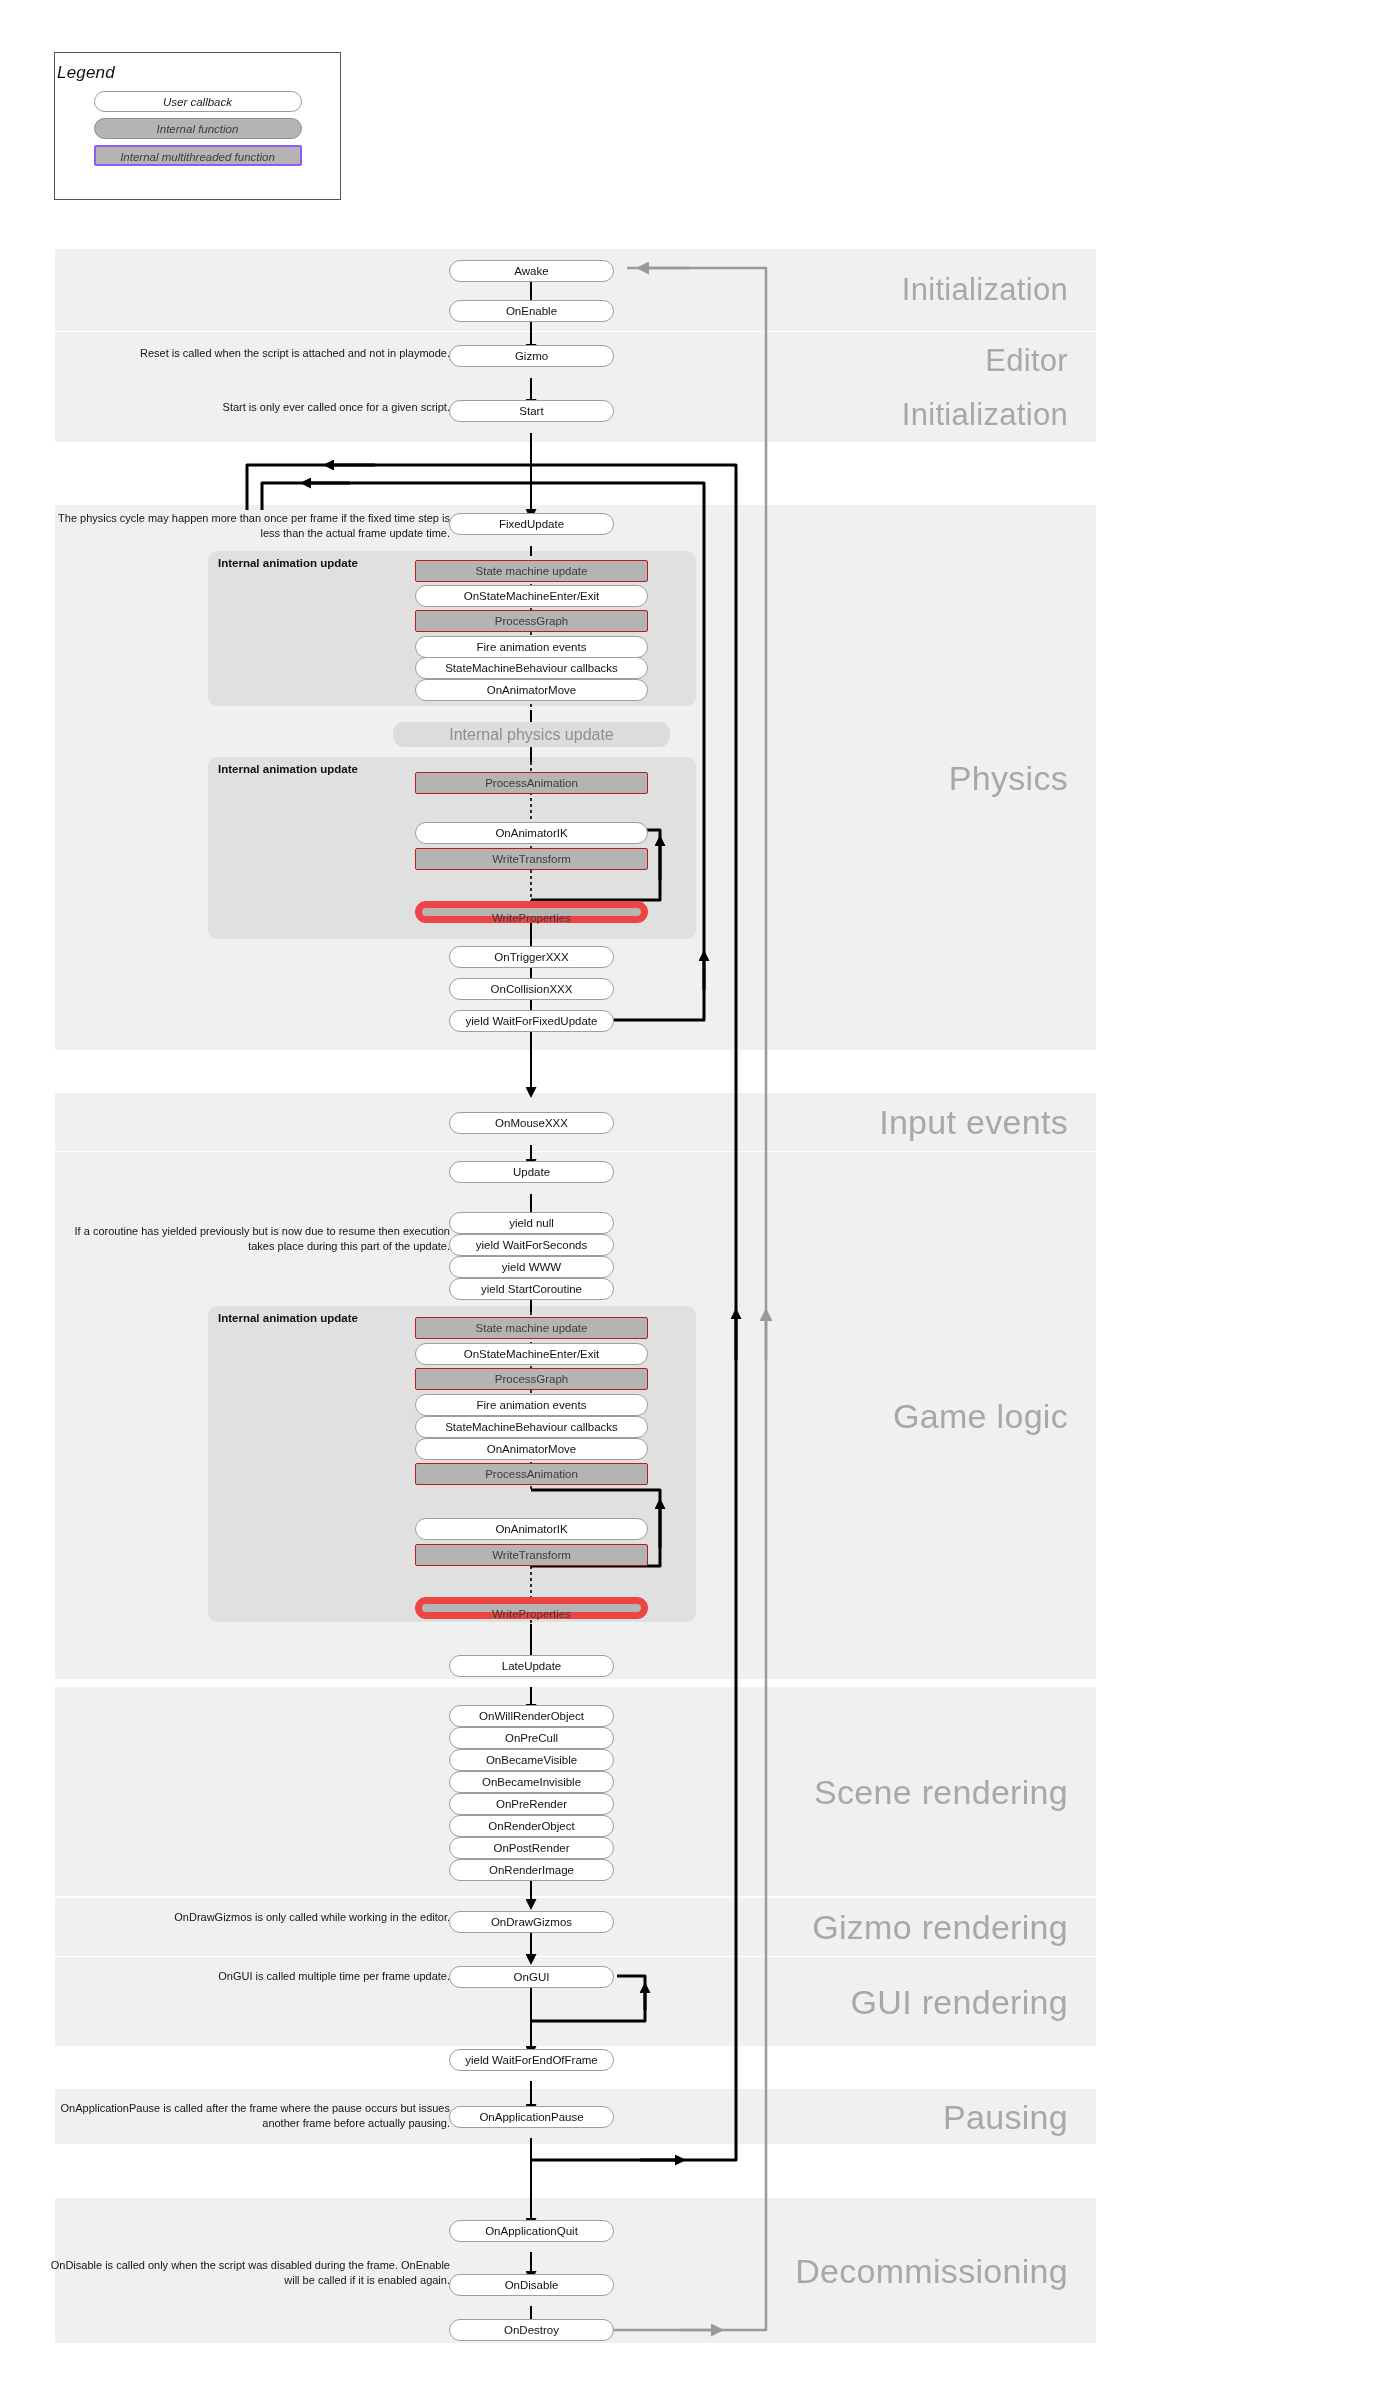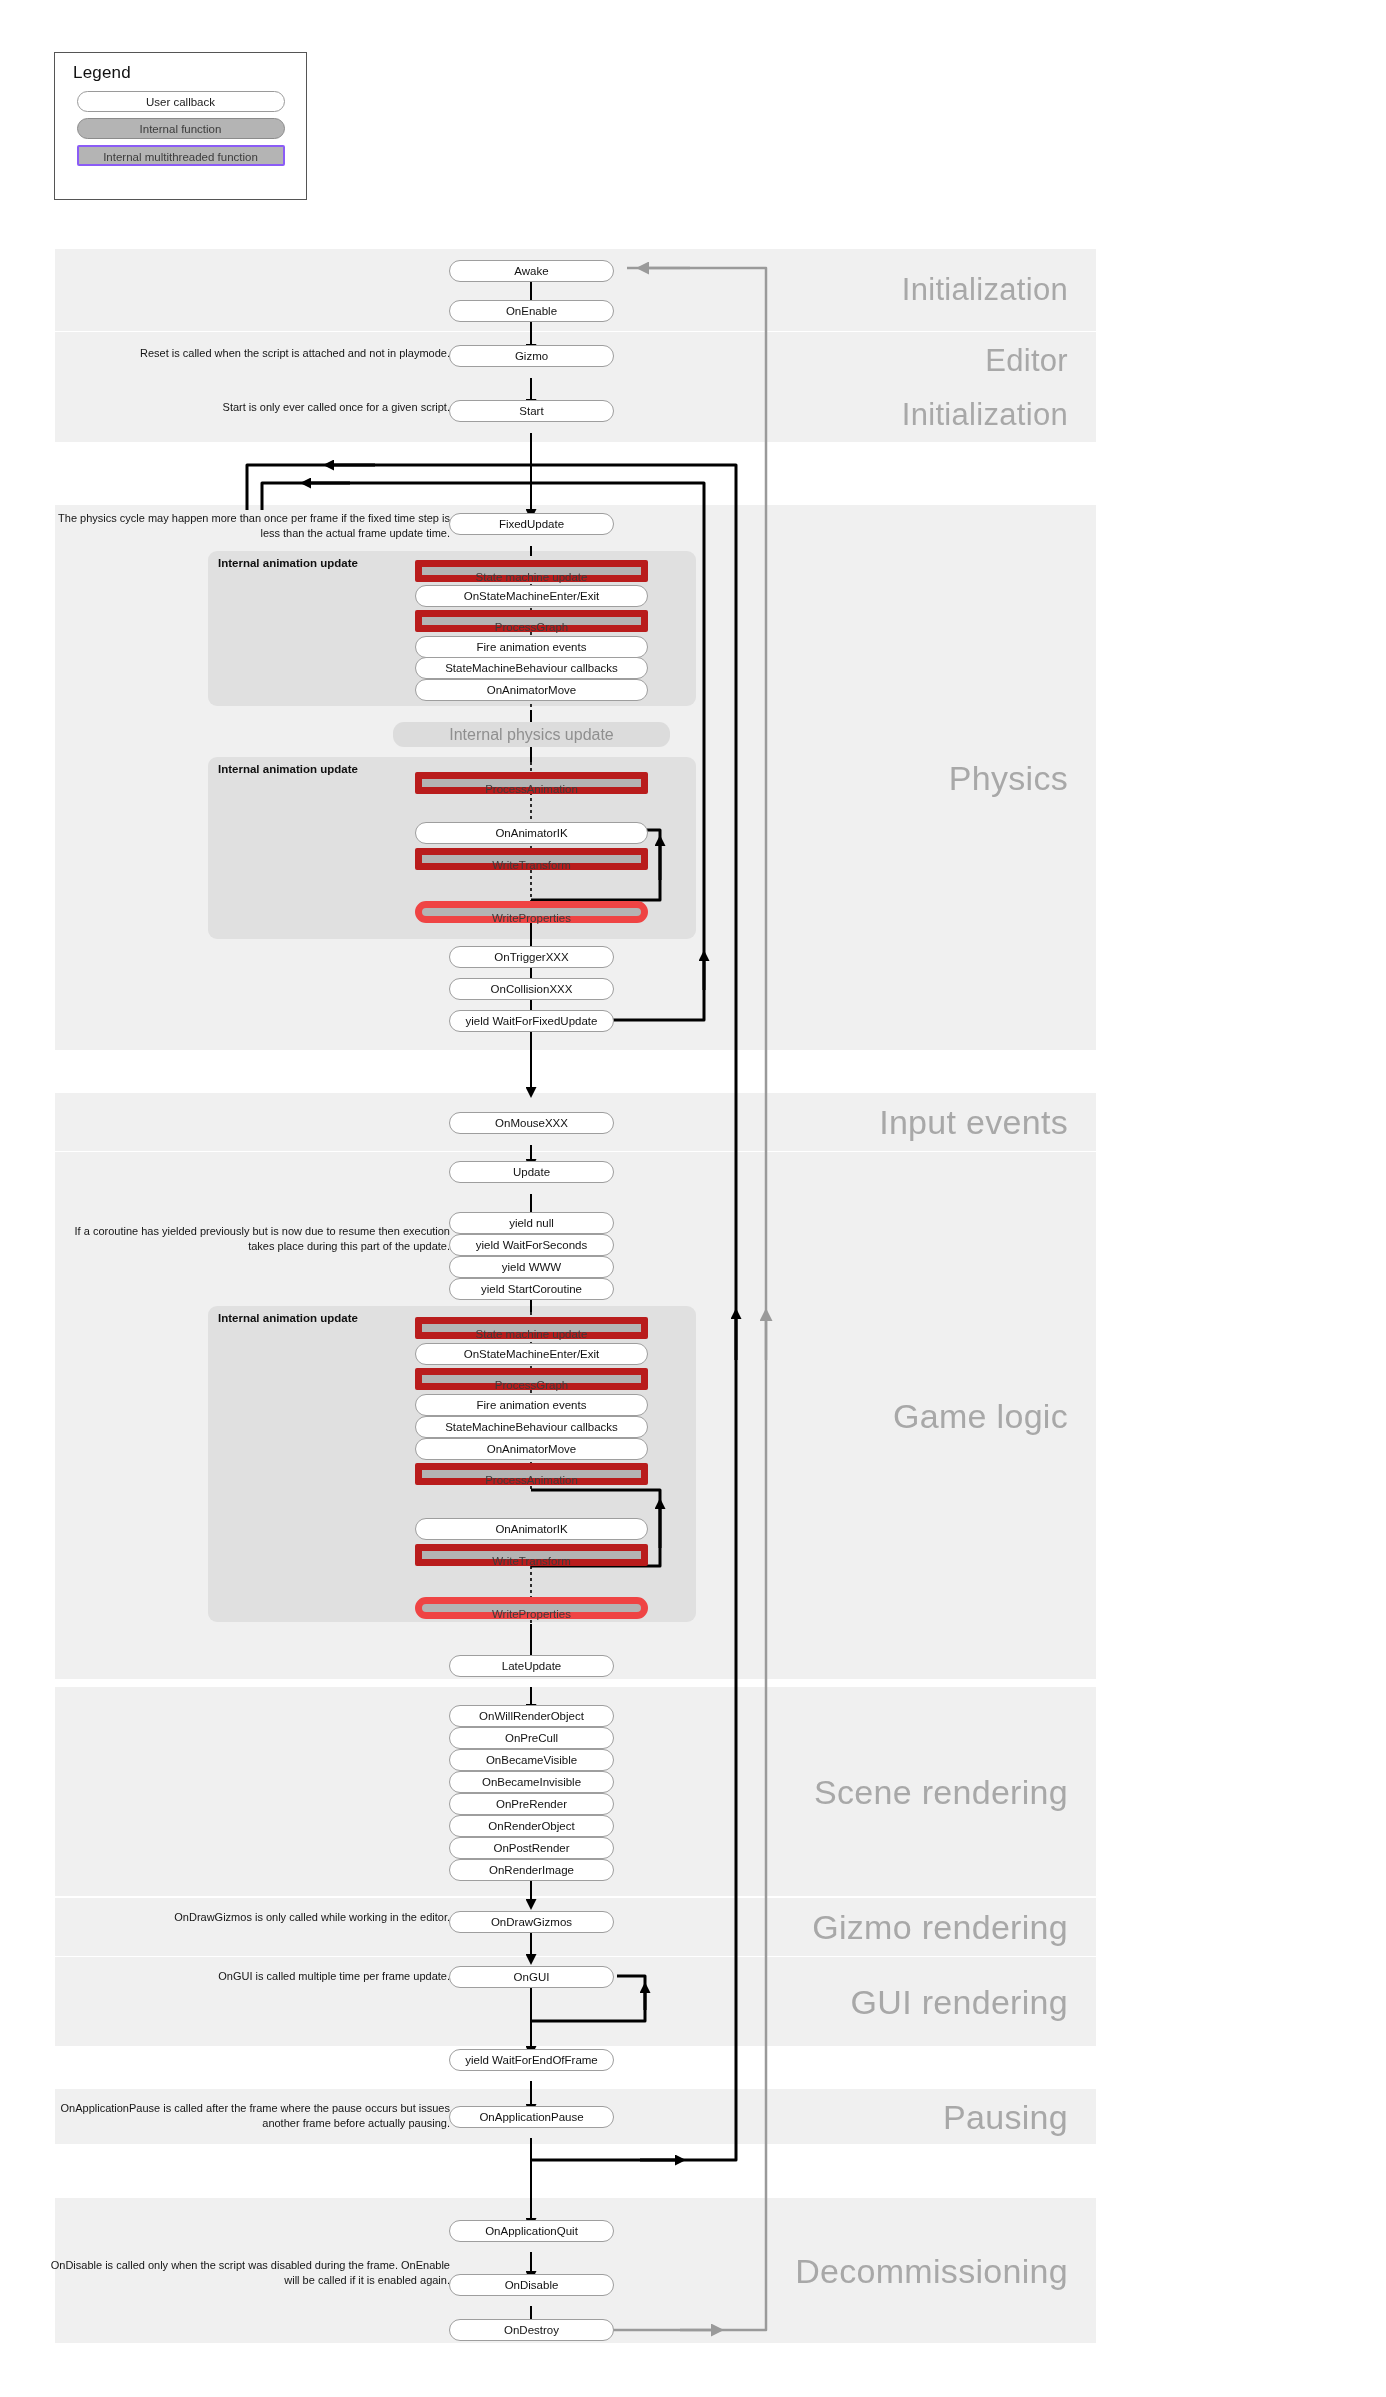--- a/index.html
+++ b/index.html
@@ -6,22 +6,22 @@
   html, body { margin:0; padding:0; background:#ffffff; }
   body {
     width:1386px; height:2397px; position:relative;
     font-family:"Liberation Sans", sans-serif;
     color:#1a1a1a;
     -webkit-font-smoothing:antialiased;
   }
 
   
   #legend {
-    position:absolute; left:54px; top:52px; width:253px; height:148px;
-    border:1.5px solid #555; background:#fff; padding:8px 16px;
+    position:absolute; left:54px; top:52px; width:287px; height:148px;
+    border:1.5px solid #555; background:#fff; padding:8px 0;font-style:italic;
   }
   #legend .legend-title { font-size:17px; color:#111; margin:2px 0 8px 2px; letter-spacing:.2px; }
   .legend-row { margin:0 0 6px 0; display:flex; justify-content:center; }
   .lg-pill {
     width:208px; height:21px; line-height:20px; text-align:center;
     font-size:11.5px; border-radius:11px; border:1px solid #9a9a9a;
     background:#ffffff; color:#1a1a1a;
   }
   .lg-pill.internal { background:#b4b4b4; border-color:#8b8b8b; color:#3c3c3c; }
   .lg-pill.mt { background:#b4b4b4; border:2px solid #8b5cf6; border-radius:2px; color:#3c3c3c; }
@@ -50,21 +50,21 @@
     position:absolute; height:22px; line-height:21px; text-align:center;
     font-size:11.5px; white-space:nowrap;
   }
   .node.user {
     background:#ffffff; border:1px solid #9e9e9e; border-radius:11px; color:#111;
   }
   .node.internal {
     background:#b4b4b4; border:7px solid #ef4444; border-radius:11px; color:#3b3b3b;
   }
   .node.mt {
-    background:#b4b4b4; border:7px solid #b91c1c; border-radius:2px; color:#3b3b3b;
+    background:#b4b4b4; border:1px solid #b91c1c; border-radius:2px; color:#3b3b3b;
   }
   .node.wide-internal {
     background:#dcdcdc; border:none; border-radius:11px; color:#8f8f8f;
     font-size:16px; height:25px; line-height:25px;
   }
 
   
   .group {
     position:absolute; background:#e0e0e0; border-radius:9px;
   }

